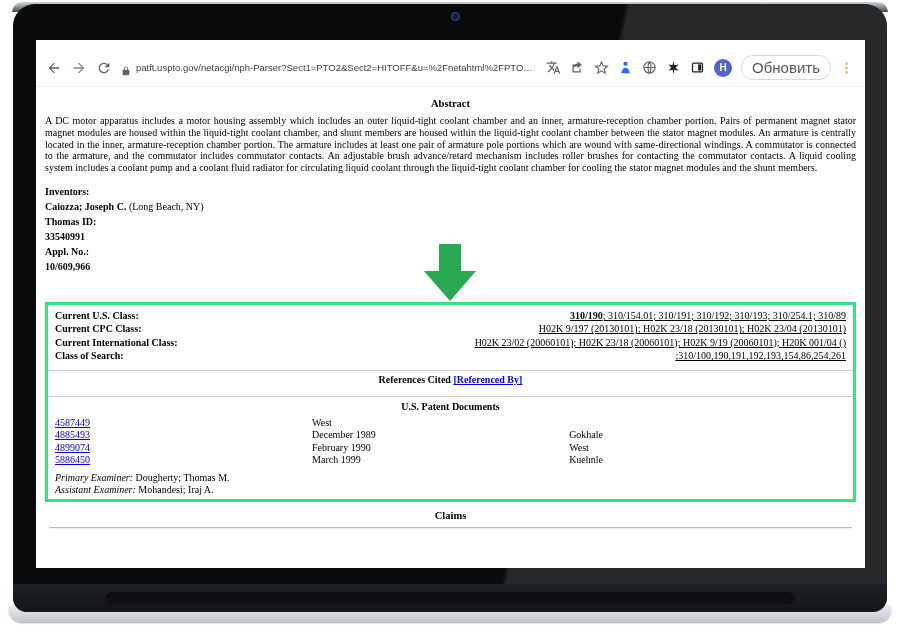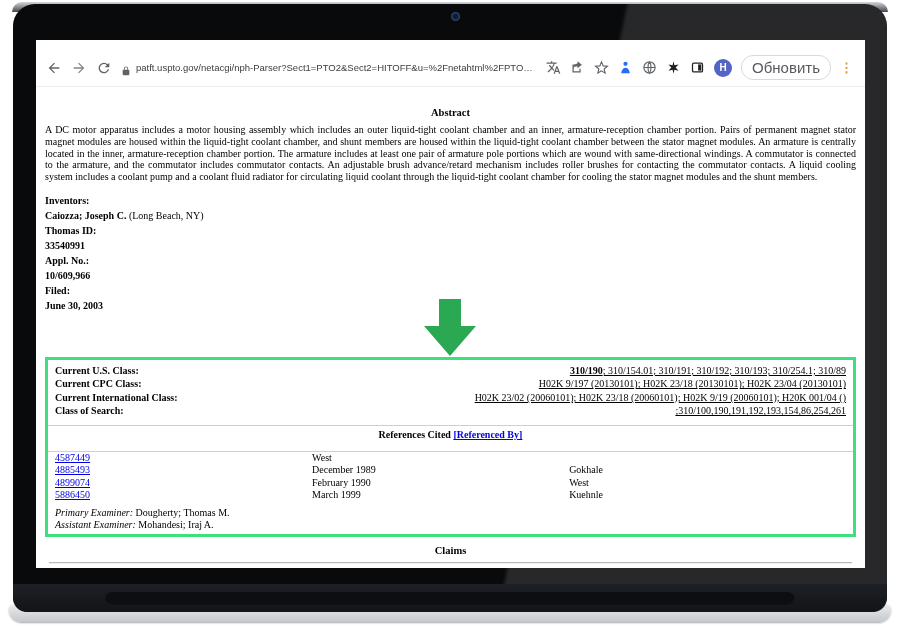--- a/index.html
+++ b/index.html
@@ -36,28 +36,28 @@
   .tool-ic { width:15px; height:15px; flex:0 0 auto; cursor:pointer; }
   .tool-ic svg { width:100%; height:100%; }
   .avatar { width:18px; height:18px; border-radius:50%; background:#5463c6; color:#fff;
             font-size:10px; font-weight:bold; display:flex; align-items:center; justify-content:center; flex:0 0 auto; cursor:pointer; }
   .refresh-btn { border:1px solid #d6d9dd; border-radius:12px; padding:3px 10px; font-size:15px;
                  color:#565a5f; background:#fff; white-space:nowrap; cursor:pointer; flex:0 0 auto; }
   .menu-dots { color:#e09a3a; font-size:13px; line-height:1; font-weight:bold; cursor:pointer; flex:0 0 auto; }
 
   
   .page { font-family:"Liberation Serif",serif; font-size:10px; color:#000; padding:8px 9px 0 9px; }
-  .abstract-title { text-align:center; font-weight:bold; font-size:10.5px; margin:12px 0 6px; }
+  .abstract-title { text-align:center; font-weight:bold; font-size:10.5px; margin:3px 0 6px; }
   .abstract-text { text-align:justify; line-height:1.18; }
   .info { margin-top:10px; }
   .info-row { display:flex; line-height:15px;flex-direction:column; }
   .info-label { width:88px; font-weight:bold; flex:0 0 auto; }
   .info-bold { font-weight:bold; }
 
-  .green-wrap { position:relative; margin-top:44px; }
+  .green-wrap { position:relative; margin-top:28px; }
   .down-arrow { position:absolute; left:379px; top:-58px; width:52px; height:57px; }
   .green-box { border:3px solid #3ce17e; padding:4px 7px 3px 7px; }
   .class-row { display:flex; justify-content:space-between; line-height:13.5px; }
   .class-label { font-weight:bold; flex:0 0 auto; }
   .class-value { text-align:right;text-decoration:underline; }
   .refs-sep { border-top:1px solid #cfcfcf; margin:7px -7px 0 -7px; }
   .refs-title { text-align:center; font-weight:bold; padding:3px 0 4px; }
   .refs-link { color:#0000e0; font-weight:bold; text-decoration:underline; cursor:pointer; }
   .refs-sub { text-align:center; font-weight:bold; padding:4px 0 5px; }
   .cite-row { display:flex; line-height:12.5px; }
@@ -164,24 +164,20 @@
           <span><span class="info-bold">Caiozza; Joseph C.</span><span> (Long Beach, NY)</span></span>
         </div>
         <div class="info-row">
           <span class="info-label">Thomas ID:</span>
           <span class="info-bold">33540991</span>
         </div>
         <div class="info-row">
           <span class="info-label">Appl. No.:</span>
           <span class="info-bold">10/609,966</span>
         </div>
-        <div class="info-row">
-          <span class="info-label">Filed:</span>
-          <span class="info-bold">June 30, 2003</span>
-        </div>
       </div>
 
       <div class="green-wrap">
         <svg class="down-arrow" viewBox="0 0 52 57">
           <polygon points="15,0 37,0 37,27 52,27 26,57 0,27 15,27" fill="#2aa852"></polygon>
         </svg>
 
         <div class="green-box">
           <div class="class-row">
             <span class="class-label">Current U.S. Class:</span>
@@ -198,20 +194,21 @@
           <div class="class-row">
             <span class="class-label">Class of Search:</span>
             <span class="class-value">;310/100,190,191,192,193,154,86,254,261</span>
           </div>
 
           <div class="refs-sep"></div>
           <div class="refs-title">
             <span>References Cited </span><span class="refs-link">[Referenced By]</span>
           </div>
           <div class="refs-sep"></div>
+          <div class="refs-sub">U.S. Patent Documents</div>
 
           <div class="cite-row">
             <span class="cite-num"><a>4587449</a></span>
             <span class="cite-name">West</span>
           </div>
           <div class="cite-row">
             <span class="cite-num"><a>4885493</a></span>
             <span class="cite-date">December 1989</span>
             <span class="cite-name">Gokhale</span>
           </div>

